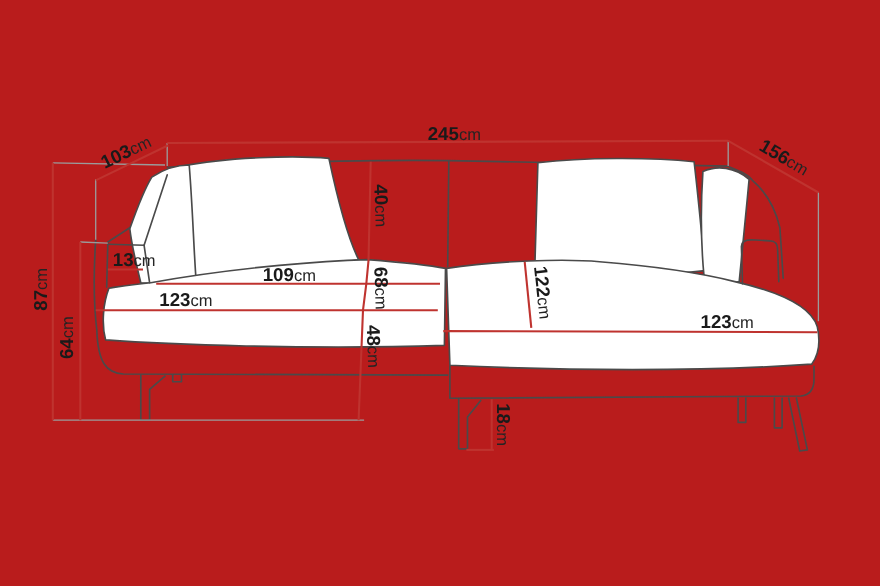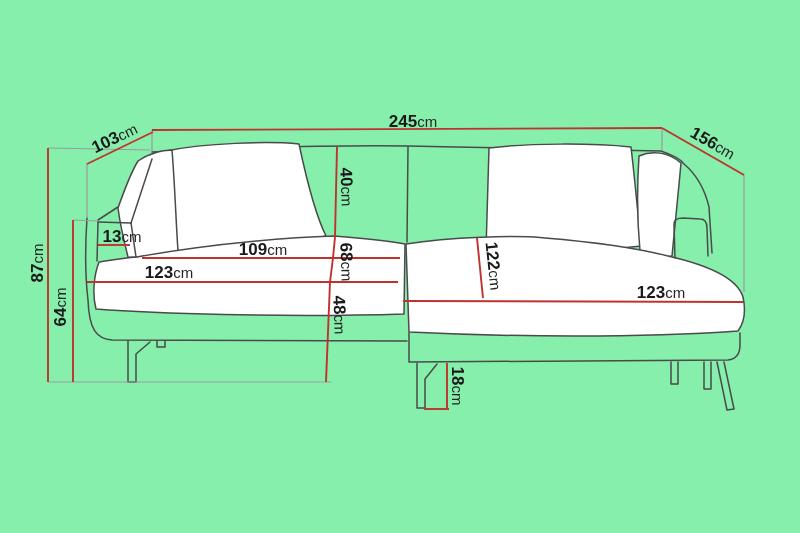--- a/index.html
+++ b/index.html
@@ -1,16 +1,16 @@
 <!DOCTYPE html>
 <html><head>
 <meta charset="utf-8">
 <style>
   html,body{margin:0;padding:0;background:#ffffff;}
-  .stage{position:relative;width:800px;height:533px;background:#86efac;overflow:hidden;}
+  .stage{position:relative;width:800px;height:533px;background:#b91c1c;overflow:hidden;}
   svg{display:block;}
   .art{stroke:#4a4a4a;stroke-width:1.5;fill:none;stroke-linecap:round;stroke-linejoin:round;}
   .artfill{stroke:#4a4a4a;stroke-width:1.5;fill:#ffffff;stroke-linejoin:round;}
   .helper{stroke:#9b9b9b;stroke-width:1.2;fill:none;}
   .dimline{stroke:#bf332f;stroke-width:1.9;fill:none;stroke-linecap:butt;}
   text{font-family:"Liberation Sans",sans-serif;}
   .n{font-weight:bold;font-size:17px;fill:#1a1a1a;}
   .u{font-weight:normal;font-size:15px;fill:#242424;}
 </style>
 </head>

